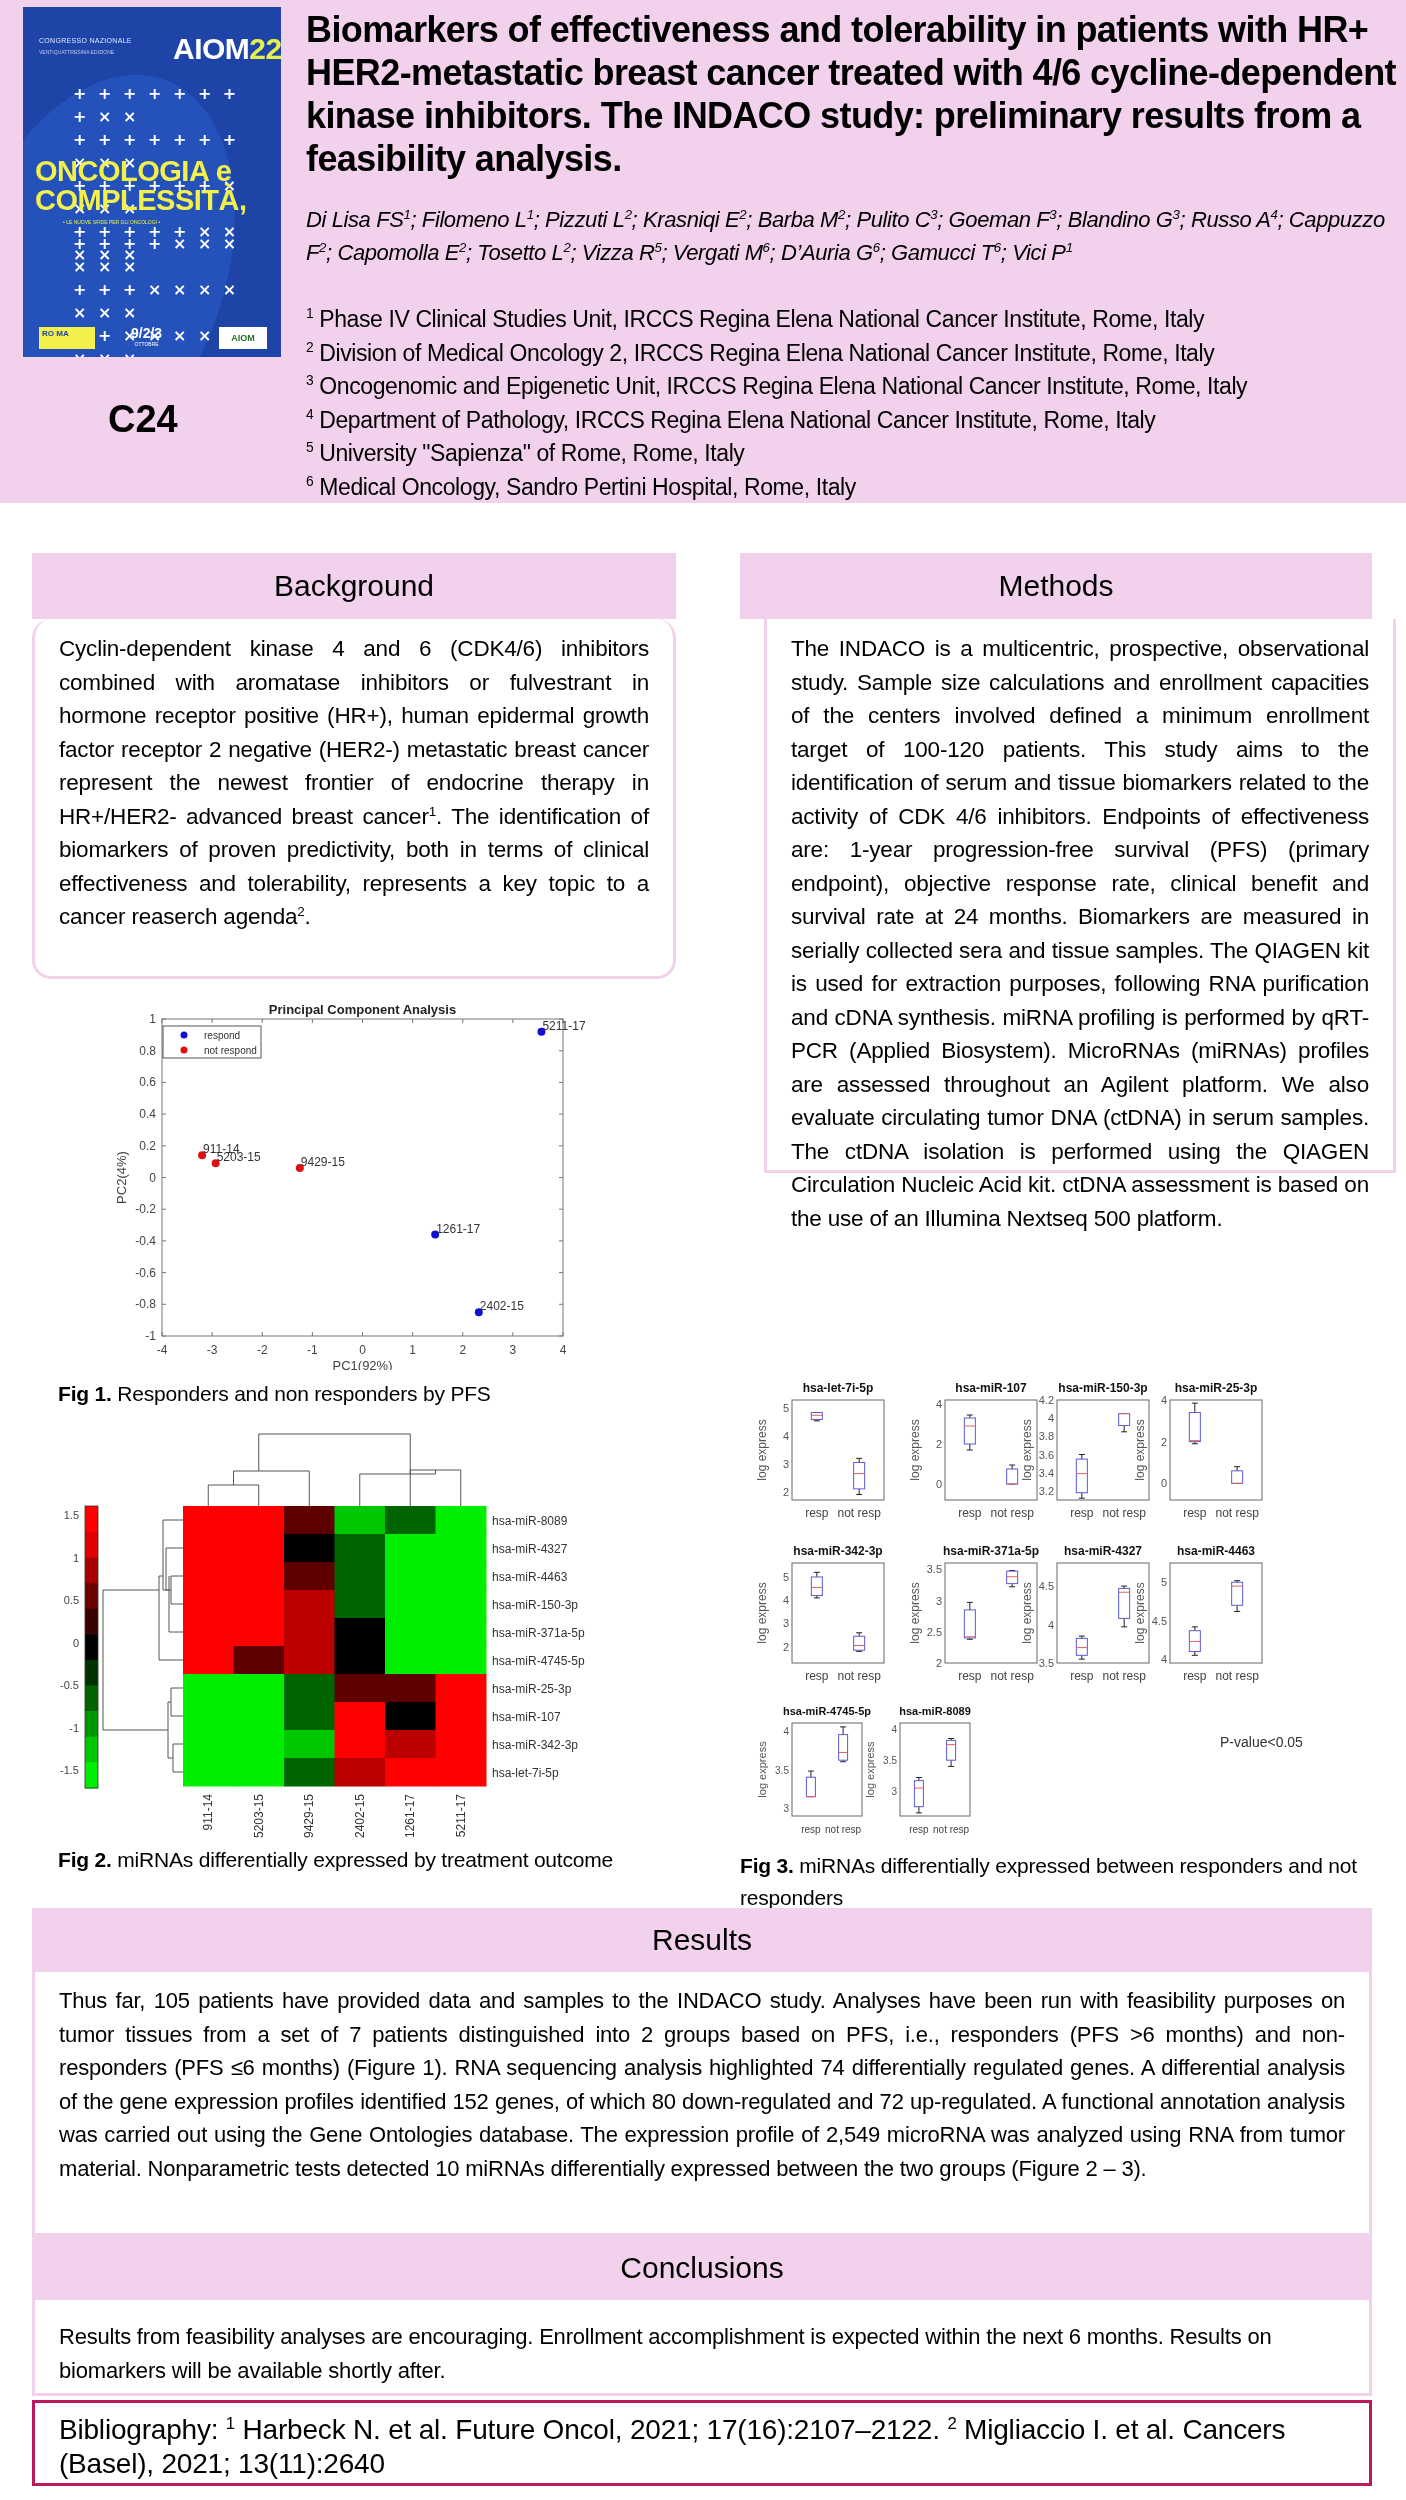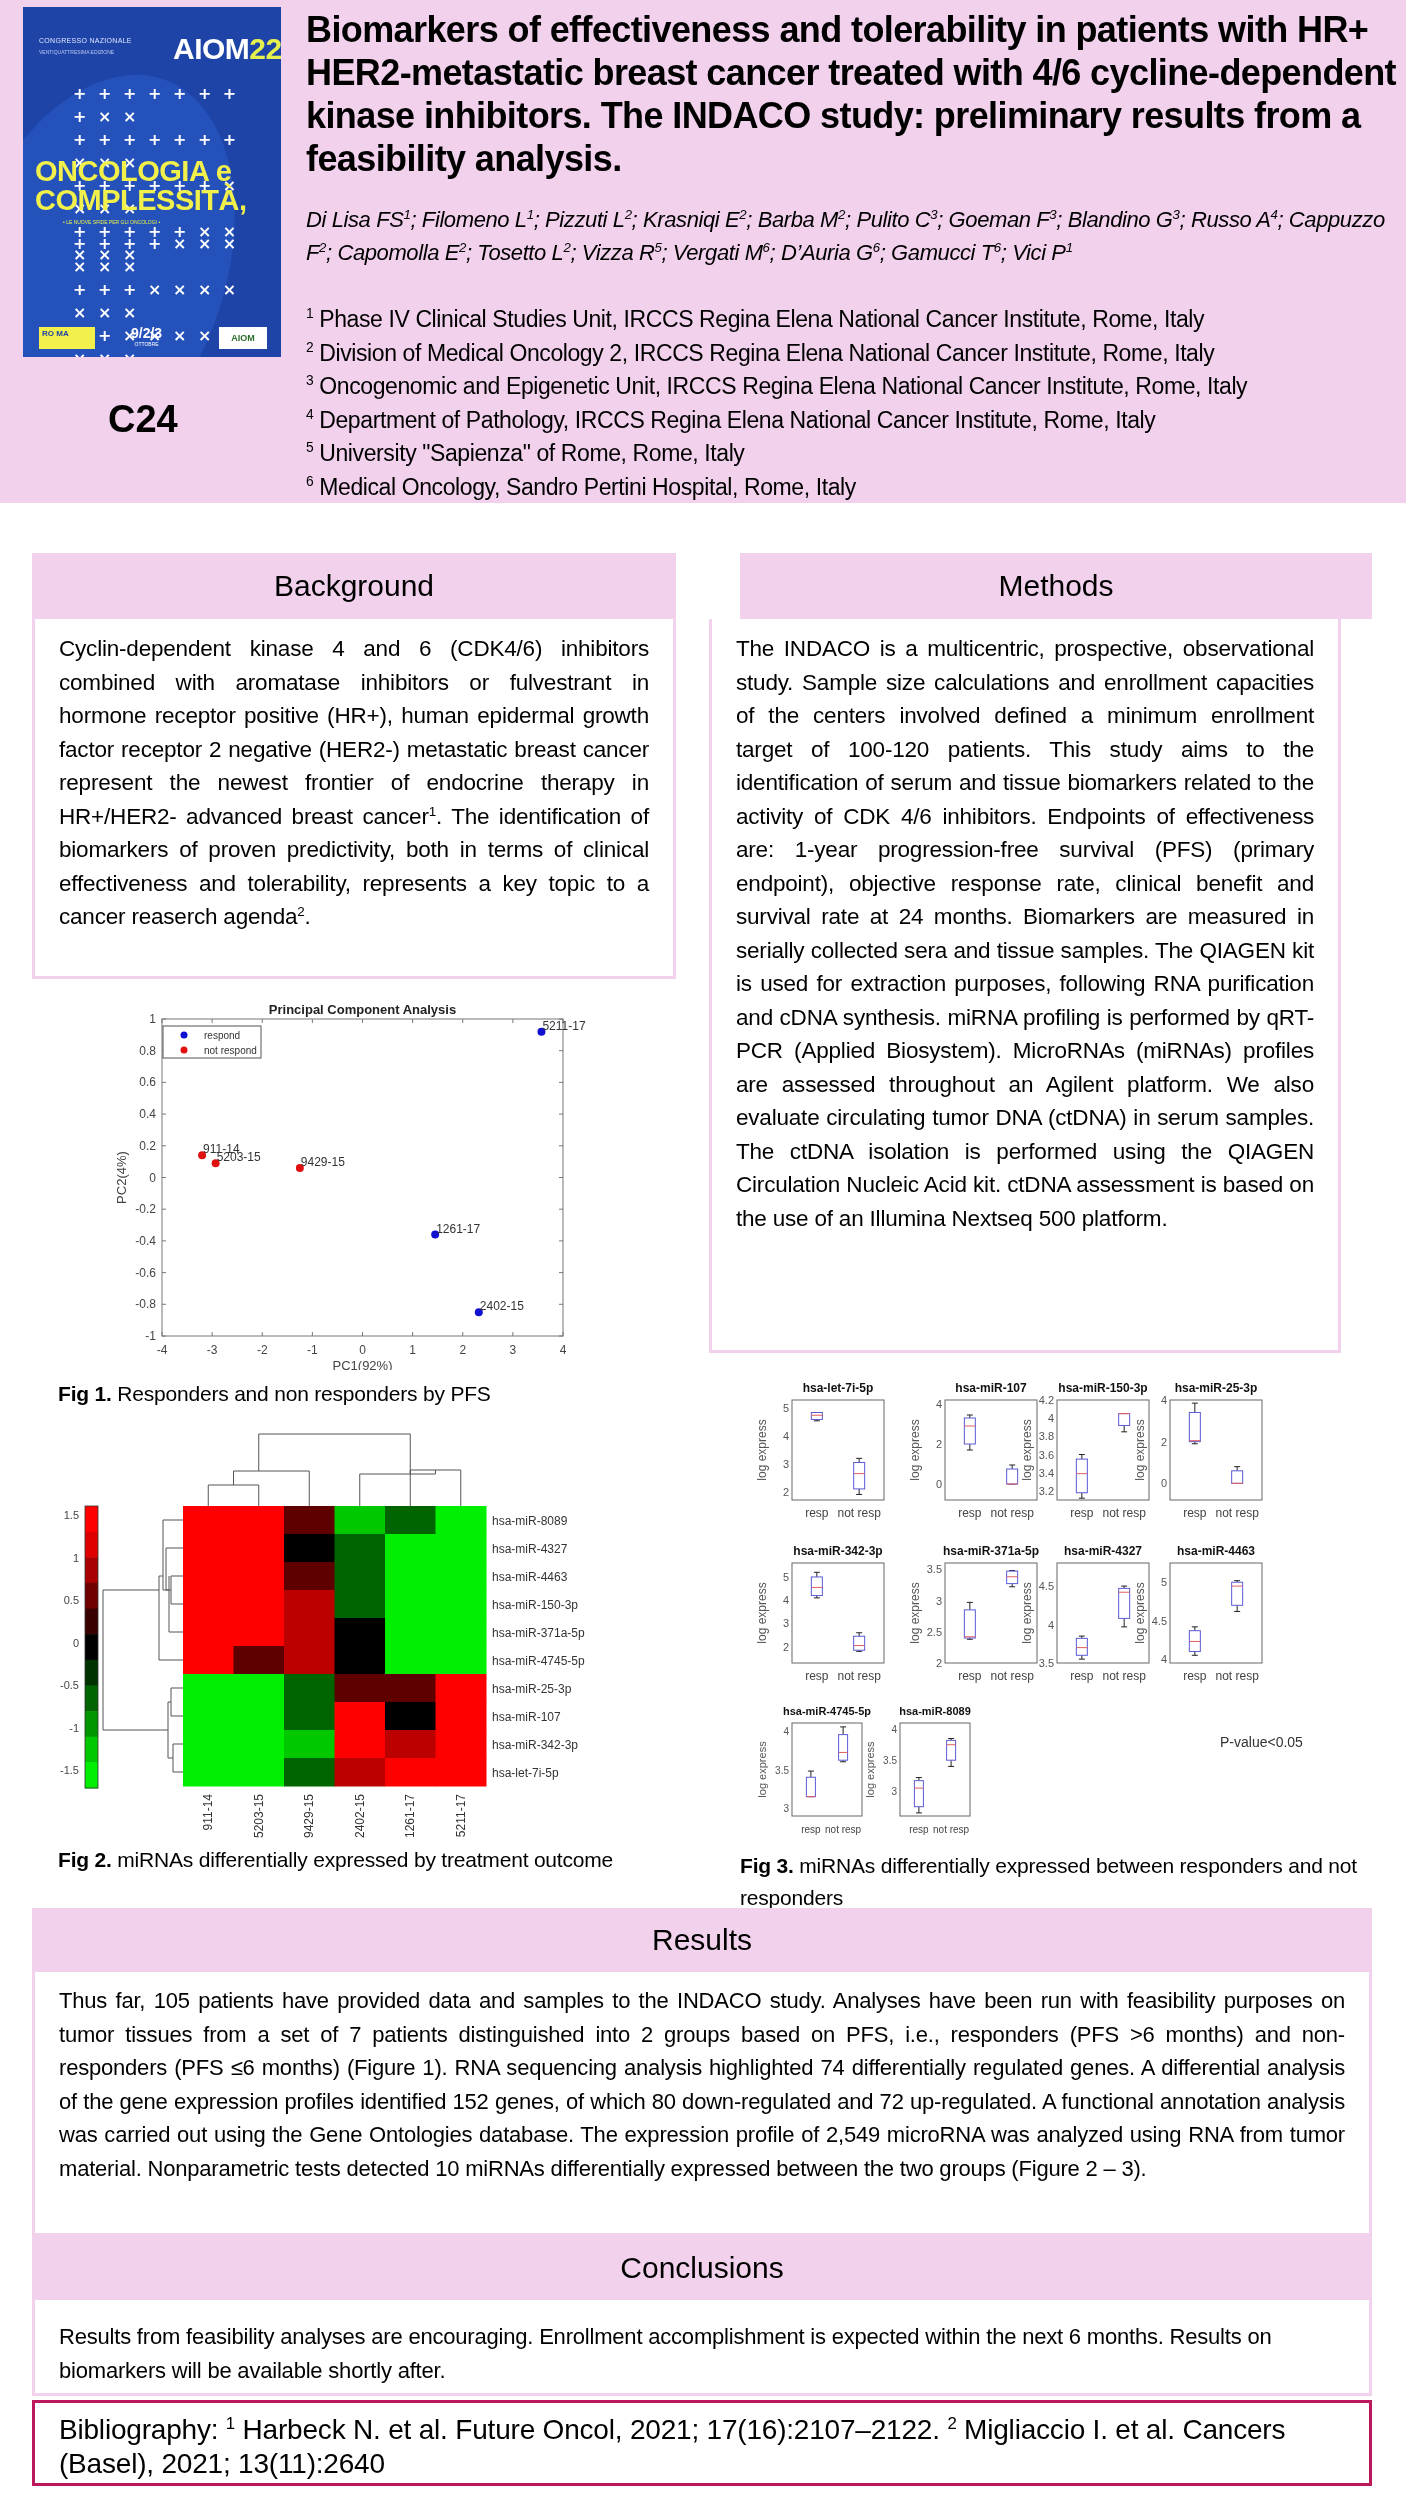--- a/index.html
+++ b/index.html
@@ -26,23 +26,23 @@
   #title { position: absolute; left: 306px; top: 8px; width: 1090px; font-size: 36px; font-weight: bold; line-height: 43px; letter-spacing: -0.6px; }
   #authors { position: absolute; left: 306px; top: 203px; width: 1090px; font-size: 22px; font-style: italic; line-height: 33px; letter-spacing: -0.4px; }
   #affils { position: absolute; left: 306px; top: 303px; width: 1090px; font-size: 23px; line-height: 33.5px; letter-spacing: -0.4px; }
   sup { font-size: 60%; line-height: 0; vertical-align: super; }
 
   
   .sec-head { position: absolute; background: #f1d1ec; font-size: 30px; text-align: center; }
   .sec-body { position: absolute; border: 3px solid #f1d1ec; border-top: none; background: #fff; font-size: 22.5px; line-height: 33.5px; text-align: justify; padding: 10px 24px; letter-spacing: -0.2px; }
 
   #bg-head { left: 32px; top: 553px; width: 644px; height: 66px; line-height: 66px; }
-  #bg-body { left: 32px; top: 619px; width: 644px; height: 360px; padding-top: 13px; }
+  #bg-body { left: 32px; top: 619px; width: 644px; height: 360px; padding-top: 13px; border-radius: 19px; }
   #m-head { left: 740px; top: 553px; width: 632px; height: 66px; line-height: 66px; }
-  #m-body { left: 709px; top: 619px; width: 632px; height: 734px; padding-top: 13px; }
+  #m-body { left: 764px; top: 619px; width: 632px; height: 554px; padding-top: 13px; }
 
   
   #fig1 { position: absolute; left: 110px; top: 1000px; width: 560px; height: 370px; }
   .cap { position: absolute; font-size: 21px; letter-spacing: -0.2px; }
   .cap b { font-weight: bold; }
   #cap1 { left: 58px; top: 1382px; }
   #cap2 { left: 58px; top: 1848px; }
   #cap3 { left: 740px; top: 1850px; width: 640px; line-height: 32px; }
 
   #fig2 { position: absolute; left: 50px; top: 1420px; width: 620px; height: 420px; }

